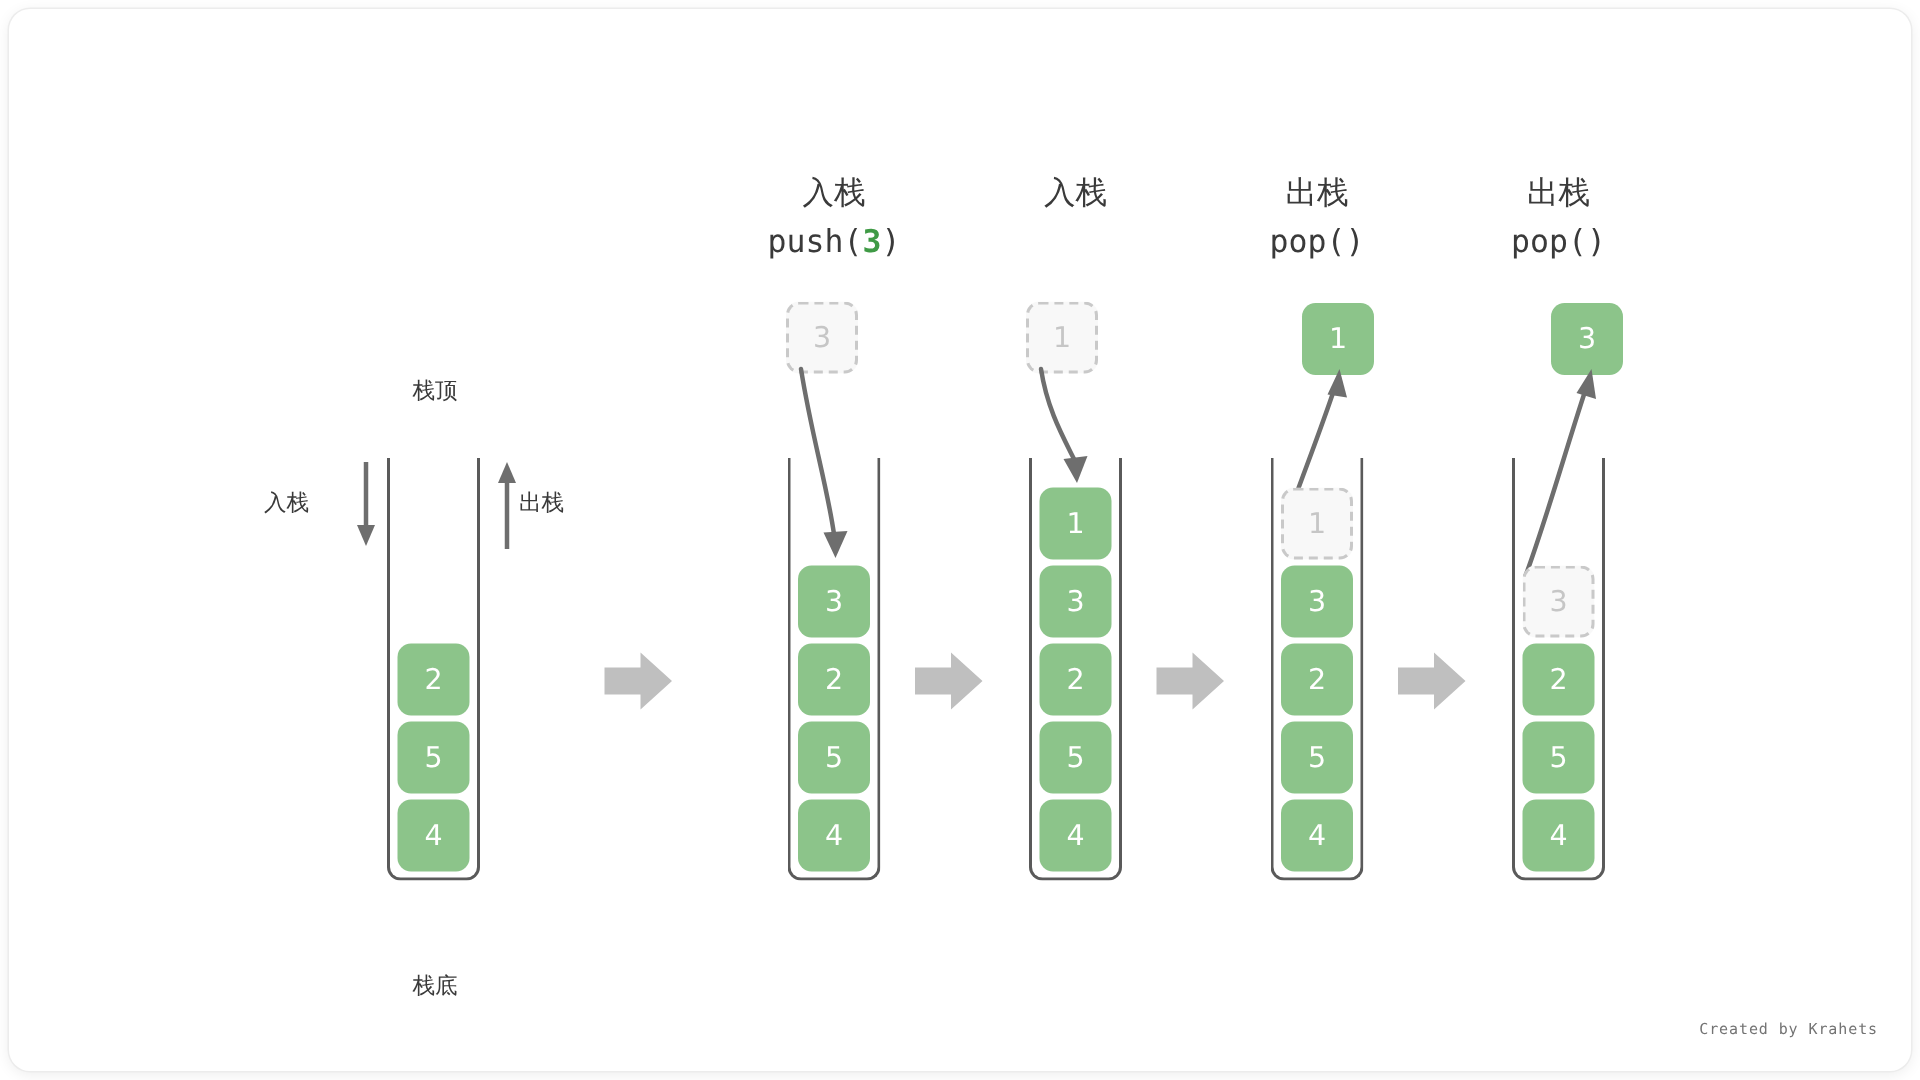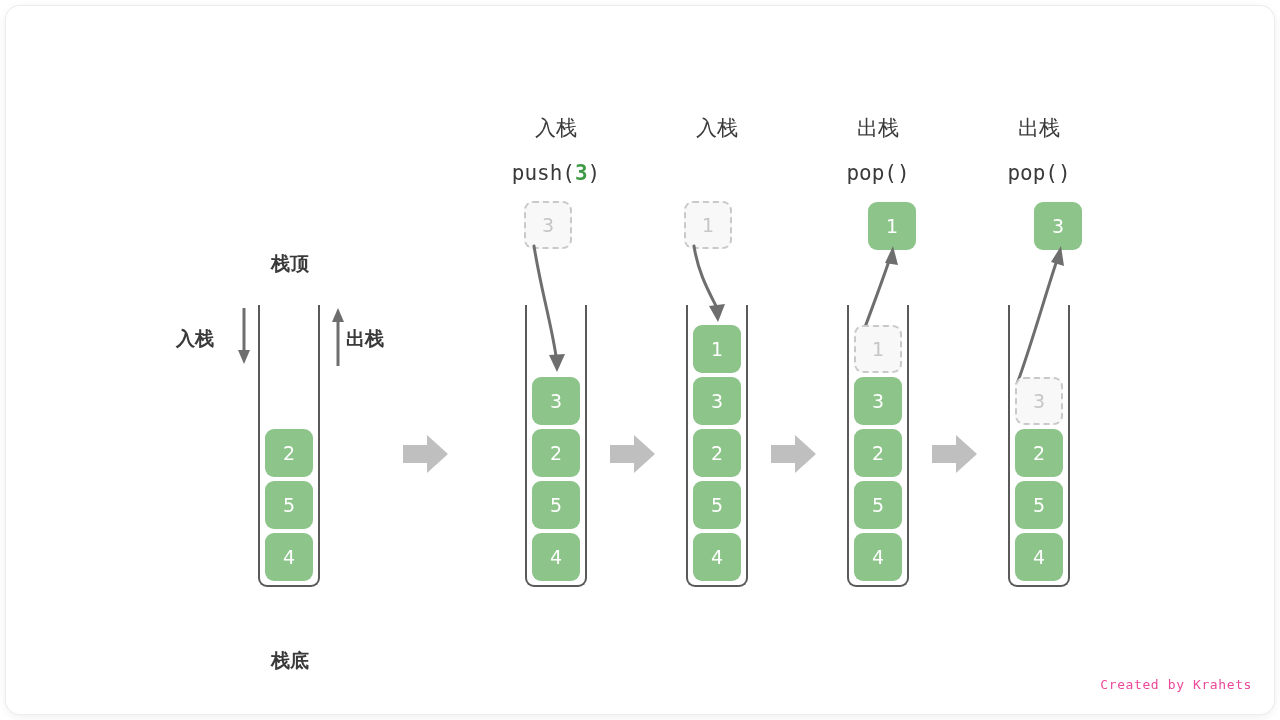--- a/index.html
+++ b/index.html
@@ -28,35 +28,35 @@
     display: flex; align-items: center; justify-content: center;
     font-family: "DejaVu Sans Mono", "Liberation Mono", monospace;
     font-size: 25px; font-weight: bold;
     color: #333333;
     letter-spacing: 0.5px;
   }
 
   
   .cn-label {
     font-family: "DejaVu Sans", "Liberation Sans", sans-serif;
-    font-size: 19px; font-weight: bold; color: #3a3a3a;
+    font-size: 15px; font-weight: normal; color: #3a3a3a;
     white-space: nowrap;
   }
   .col-head {
     text-align: center;
     white-space: nowrap;
     line-height: 1.55;
   }
   .col-head .cn {
     font-family: "DejaVu Sans", "Liberation Sans", sans-serif;
     font-size: 21px; color: #3a3a3a; display: block;
   }
   .col-head .code {
     font-family: "DejaVu Sans Mono", "Liberation Mono", monospace;
-    font-size: 21px; color: #3a3a3a; display: block; margin-top: 12px;
+    font-size: 21px; color: #3a3a3a; display: block;
   }
   .col-head .code .arg { color: #3f9a45; font-weight: bold; }
   .stack-frame {
     position: absolute;
     left: 0; width: 62px;
     border-left: 2px solid #5a5a5a;
     border-right: 2px solid #5a5a5a;
     border-bottom: 2px solid #5a5a5a;
     border-bottom-left-radius: 9px;
     border-bottom-right-radius: 9px;
@@ -83,21 +83,21 @@
     border: 2px dashed #c9c9c9;
   }
 
   
   .block-arrow { width: 46px; height: 42px; }
 
   
   #footer {
     right: 22px; bottom: 22px;
     font-family: "DejaVu Sans Mono", "Liberation Mono", monospace;
-    font-size: 13px; color: #ec4899;
+    font-size: 10px; color: #737373;
     letter-spacing: 0.6px;
   }
   svg { overflow: visible; }
 </style>
 </head>
 <body>
 
 <div id="card">
 
 

